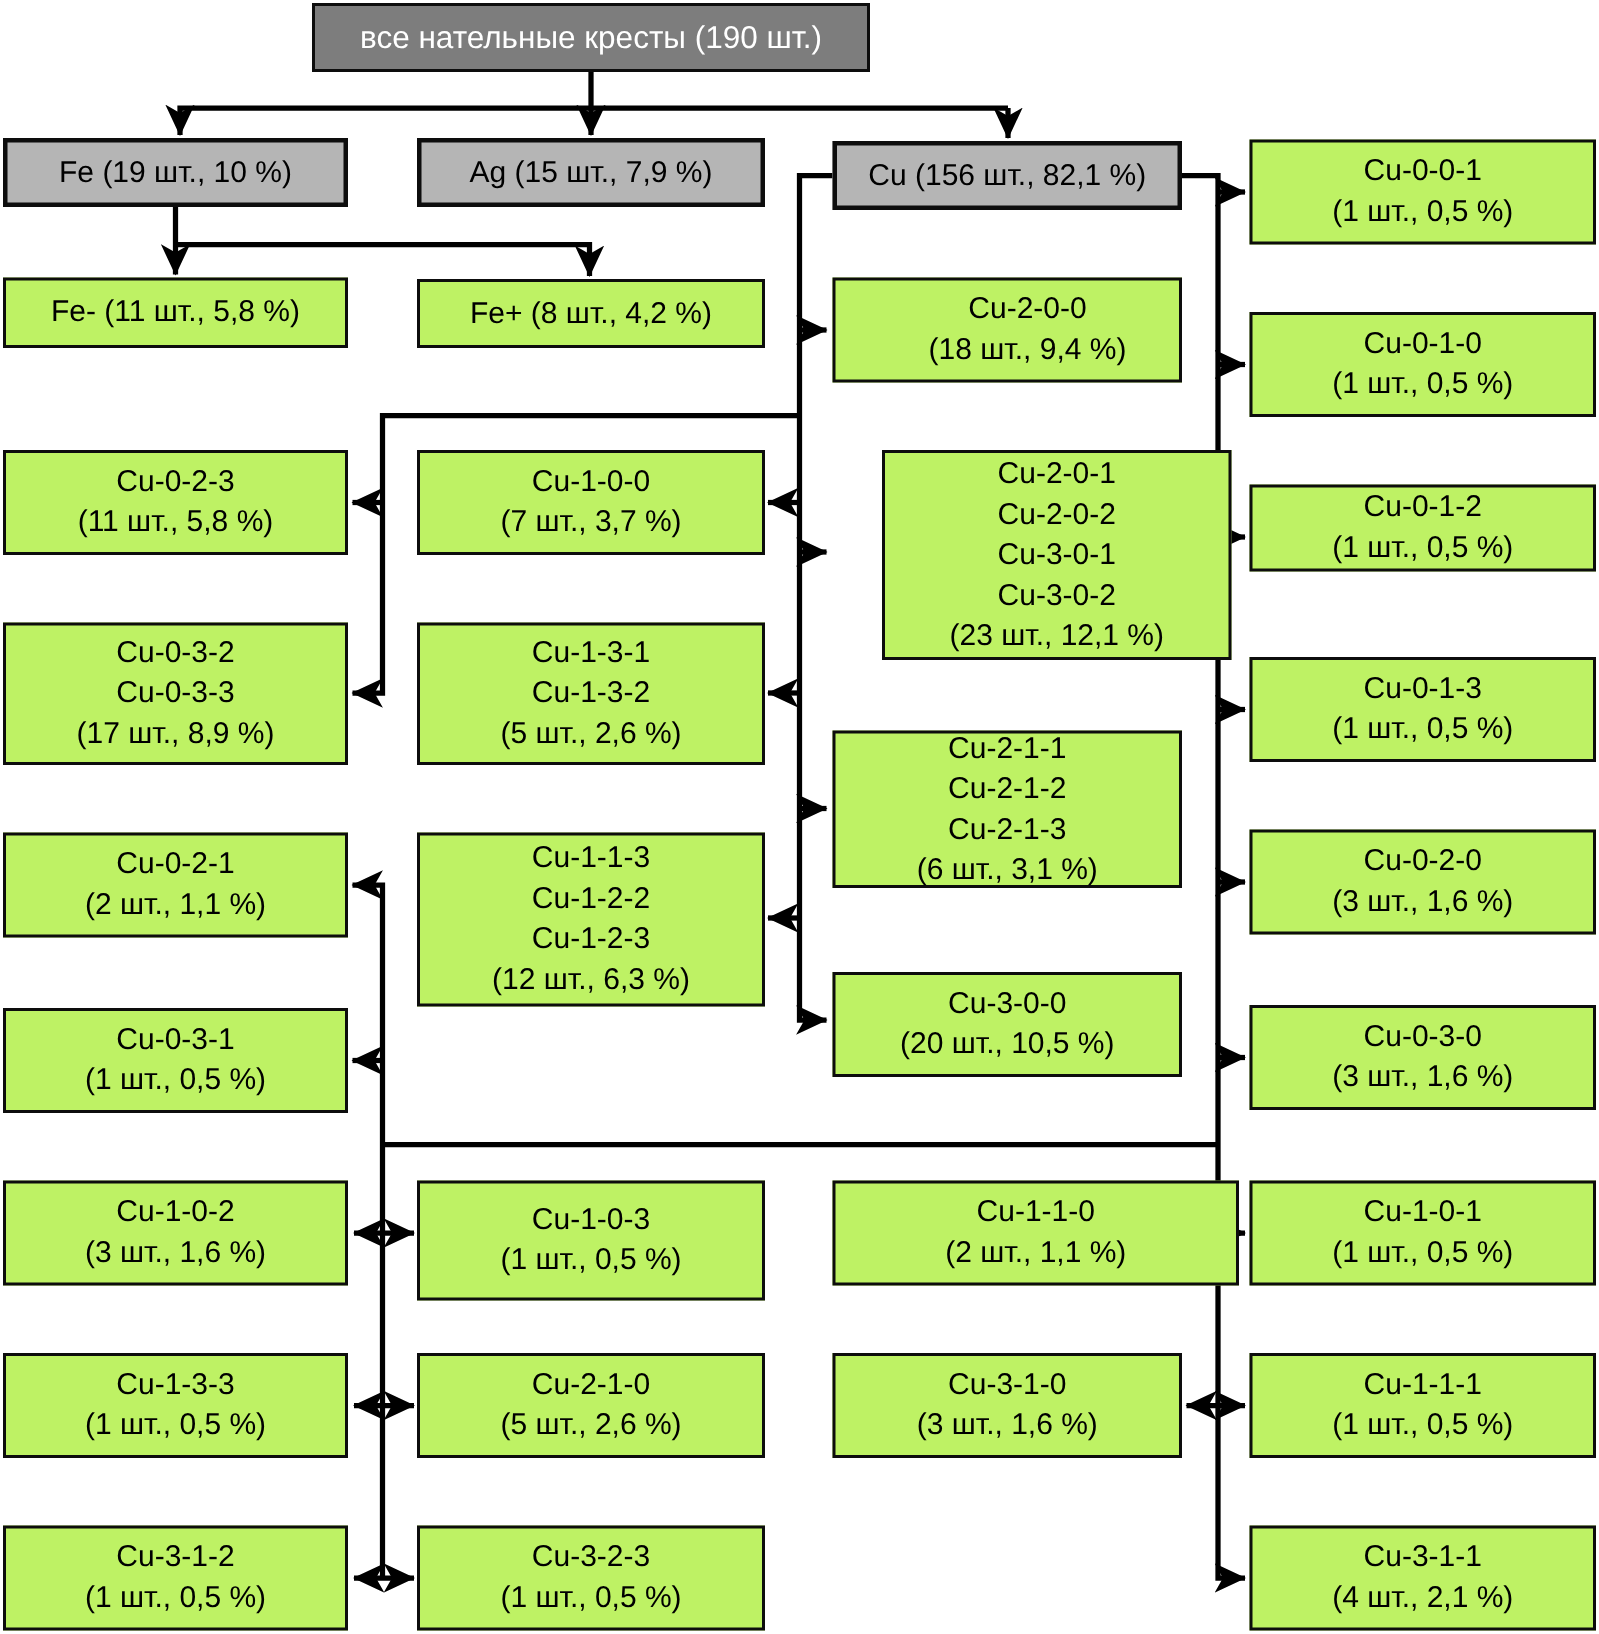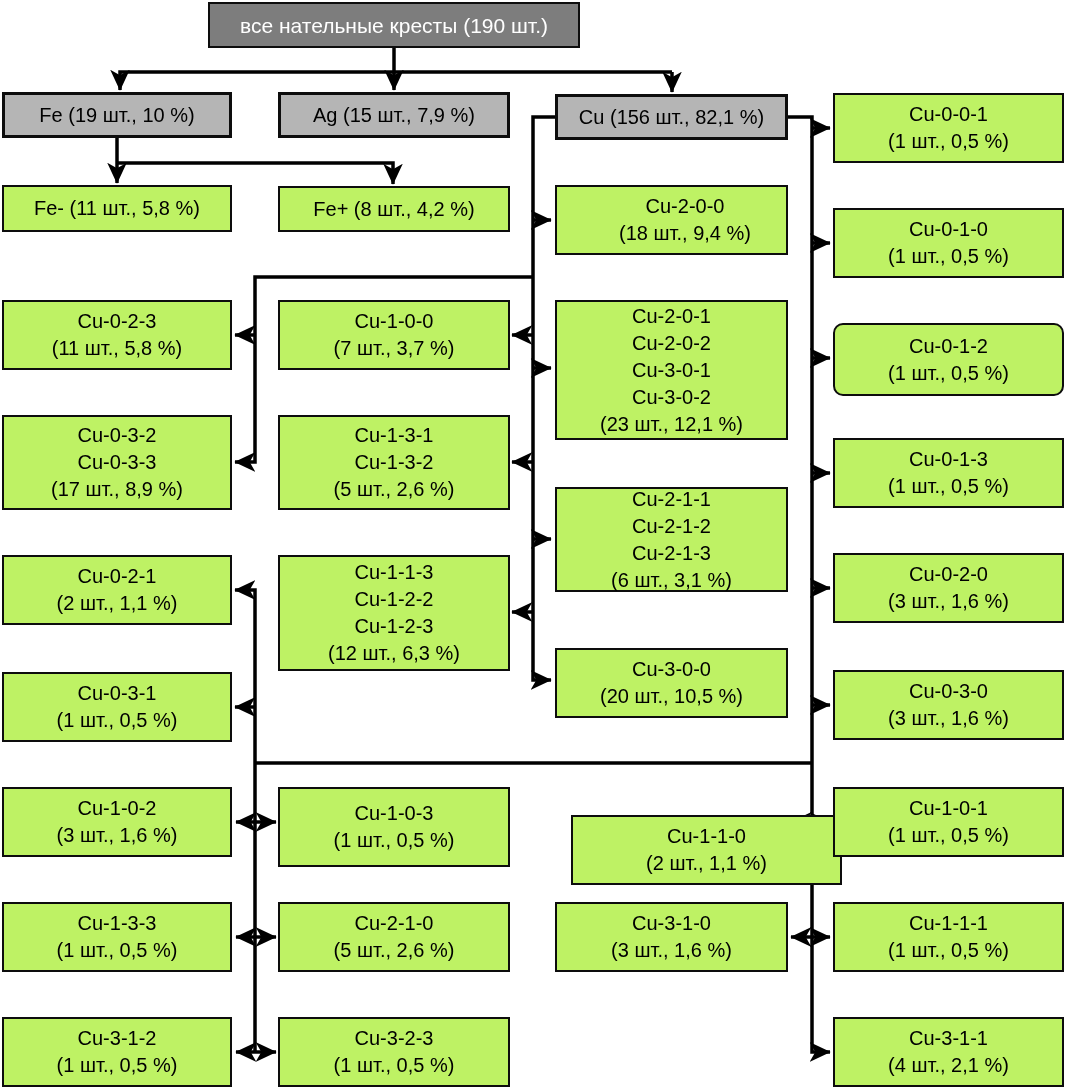--- a/index.html
+++ b/index.html
@@ -112,28 +112,28 @@
       <div class="node type" style="left: 2px; top: 415px; width: 230px; height: 95px;">
         <span>Cu-0-3-2</span>
         <span>Cu-0-3-3</span>
         <span>(17 шт., 8,9 %)</span>
       </div>
       <div class="node type" style="left: 278px; top: 415px; width: 232px; height: 95px;">
         <span>Cu-1-3-1</span>
         <span>Cu-1-3-2</span>
         <span>(5 шт., 2,6 %)</span>
       </div>
-      <div class="node type" style="left: 555px; top: 300px; width: 233px; height: 140px;">
+      <div class="node type" style="left: 588px; top: 300px; width: 233px; height: 140px;">
         <span>Cu-2-0-1</span>
         <span>Cu-2-0-2</span>
         <span>Cu-3-0-1</span>
         <span>Cu-3-0-2</span>
         <span>(23 шт., 12,1 %)</span>
       </div>
-      <div class="node type" style="left: 833px; top: 323px; width: 231px; height: 73px; border-radius: 10px;">
+      <div class="node type" style="left: 833px; top: 323px; width: 231px; height: 58px;">
         <span>Cu-0-1-2</span>
         <span>(1 шт., 0,5 %)</span>
       </div>
       <div class="node type" style="left: 833px; top: 438px; width: 231px; height: 70px;">
         <span>Cu-0-1-3</span>
         <span>(1 шт., 0,5 %)</span>
       </div>
       <div class="node type" style="left: 2px; top: 555px; width: 230px; height: 70px;">
         <span>Cu-0-2-1</span>
         <span>(2 шт., 1,1 %)</span>
@@ -167,21 +167,21 @@
         <span>(3 шт., 1,6 %)</span>
       </div>
       <div class="node type" style="left: 2px; top: 787px; width: 230px; height: 70px;">
         <span>Cu-1-0-2</span>
         <span>(3 шт., 1,6 %)</span>
       </div>
       <div class="node type" style="left: 278px; top: 787px; width: 232px; height: 80px;">
         <span>Cu-1-0-3</span>
         <span>(1 шт., 0,5 %)</span>
       </div>
-      <div class="node type" style="left: 571px; top: 787px; width: 271px; height: 70px; margin-top: 28px;">
+      <div class="node type" style="left: 555px; top: 787px; width: 271px; height: 70px;">
         <span>Cu-1-1-0</span>
         <span>(2 шт., 1,1 %)</span>
       </div>
       <div class="node type" style="left: 833px; top: 787px; width: 231px; height: 70px;">
         <span>Cu-1-0-1</span>
         <span>(1 шт., 0,5 %)</span>
       </div>
       <div class="node type" style="left: 2px; top: 902px; width: 230px; height: 70px;">
         <span>Cu-1-3-3</span>
         <span>(1 шт., 0,5 %)</span>

